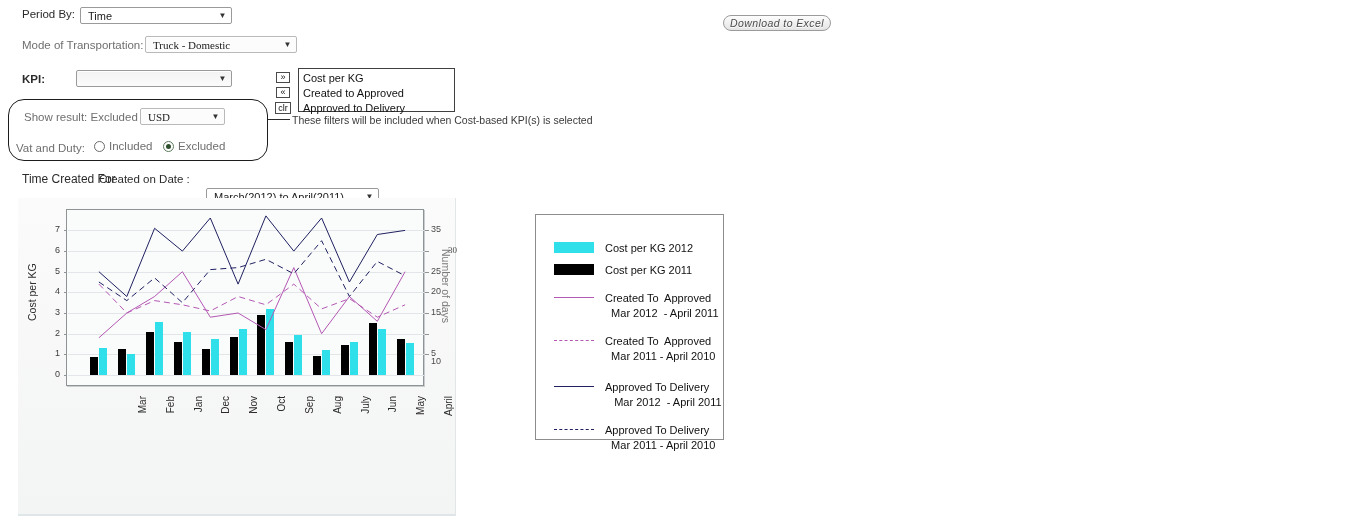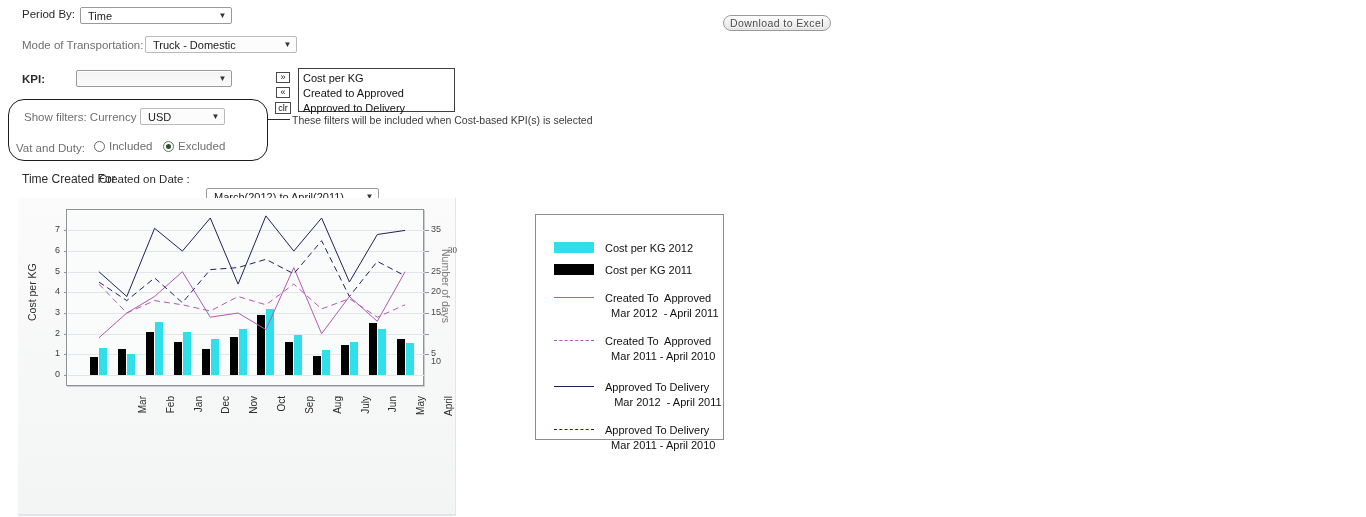--- a/index.html
+++ b/index.html
@@ -17,21 +17,21 @@
     box-sizing:border-box;height:17px;border:1px solid #9a9a9a;background:#fff;
     border-radius:2px;display:flex;align-items:center;
     padding:0 2px 0 7px;font-size:11px;color:#202020;white-space:nowrap;
     box-shadow:inset 0 1px 0 #fff;
   }
   .ddl .val{flex:1;overflow:hidden;}
   .ddl .arrow{
     width:13px;height:13px;display:flex;align-items:center;justify-content:center;
     font-size:8px;color:#333;line-height:1;
   }
-  .ddl.flat{border:1px solid #b9b9b9;background:#fcfcfc;}
+  .ddl.flat{border:1px solid #b9b9b9;background:#fcfcfc;font-family:Liberation Serif, serif;}
   .ddl.empty{background:linear-gradient(#f3f3f3,#fbfbfb);}
 
   
   .dlbtn{
     box-sizing:border-box;
     border:1px solid #9b9b9b;border-radius:9px;
     background:linear-gradient(#fdfdfd,#e4e4e4);
     font-size:10.5px;color:#4a4a4a;letter-spacing:.4px;
     display:flex;align-items:center;justify-content:center;
     text-shadow:0 1px 0 #fff;
@@ -135,21 +135,21 @@
   <div>Cost per KG</div>
   <div>Created to Approved</div>
   <div>Approved to Delivery</div>
 </div>
 
 <div class="abs" style="left:268px;top:119px;width:22px;height:1px;background:#2b2b2b;"></div>
 <div class="abs note" style="left:292px;top:114px;">These filters will be included when Cost-based KPI(s) is selected</div>
 
 <div class="abs groupbox" style="left:8px;top:99px;width:260px;height:62px;"></div>
 
-<div class="abs lbl dim" style="left:24px;top:111px;">Show filters: Currency</div>
+<div class="abs lbl dim" style="left:24px;top:111px;">Show result: Excluded</div>
 <div class="abs ddl flat" style="left:140px;top:108px;width:85px;">
   <span class="val">USD</span>
   <span class="arrow">▼</span>
 </div>
 
 <div class="abs lbl dim" style="left:16px;top:142px;">Vat and Duty:</div>
 <div class="abs radio" style="left:94px;top:140px;">
   <span class="rdot"></span>
   <span class="lbl dim">Included</span>
 </div>
@@ -158,21 +158,21 @@
   <span class="lbl dim">Excluded</span>
 </div>
 
 <div class="abs lbl" style="left:22px;top:172px;font-size:12px;">Time Created For</div>
 <div class="abs lbl" style="left:99px;top:173px;">Created on Date :</div>
 <div class="abs ddl" style="left:206px;top:188px;width:173px;">
   <span class="val">March(2012) to April(2011)</span>
   <span class="arrow">▼</span>
 </div>
 
-<div class="abs dlbtn" style="left:723px;top:15px;width:108px;height:16px;">Download to Excel</div>
+<div class="abs dlbtn" style="left:723px;top:15px;width:108px;height:16px;font-style:italic;">Download to Excel</div>
 
 <div class="abs" id="chart-panel" style="left:18px;top:198px;width:437px;height:316px;"></div>
 
 <div class="abs" id="chart-root" style="left:18px;top:198px;width:437px;height:316px;">
     <div id="plot-frame" class="abs" style="left: 48px; top: 11px; width: 358px; height: 177px;">
       <div class="abs gridline" style="left: 1px; top: 165px; width: 356px;"></div>
       <div class="abs tickmark" style="left: -3px; top: 165px; width: 3px; height: 1px;"></div>
       <div class="abs gridline" style="left: 1px; top: 144.342px; width: 356px;"></div>
       <div class="abs tickmark" style="left: -3px; top: 144.342px; width: 3px; height: 1px;"></div>
       <div class="abs gridline" style="left: 1px; top: 123.684px; width: 356px;"></div>

